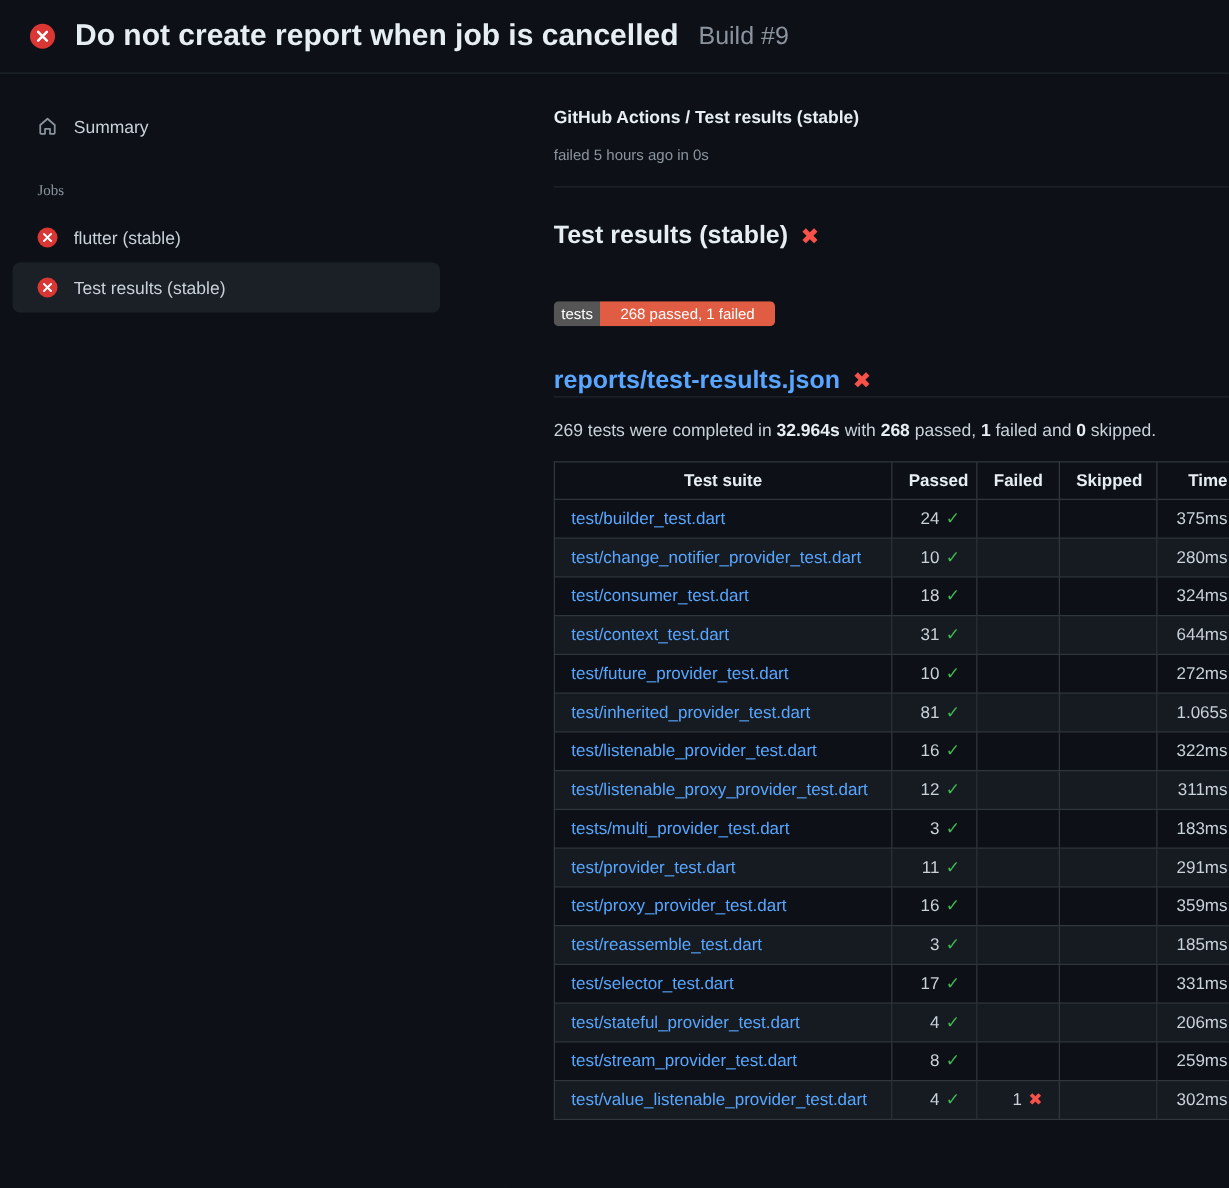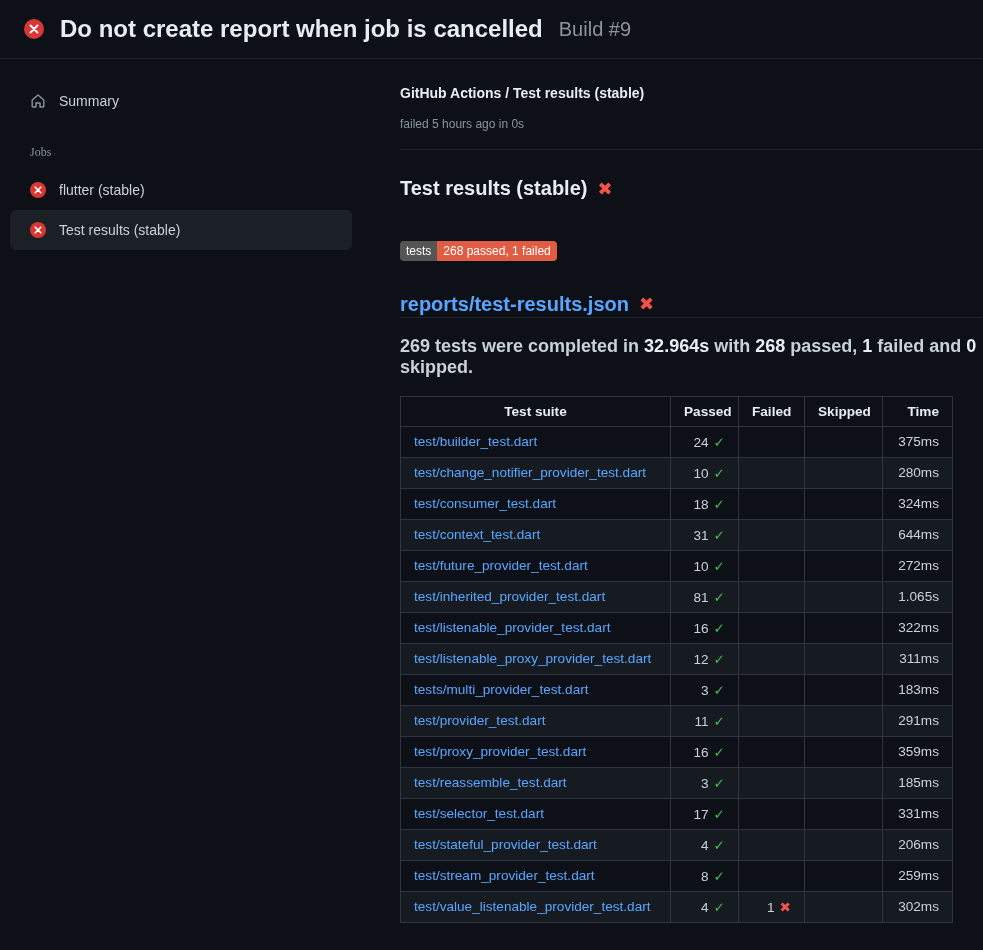--- a/index.html
+++ b/index.html
@@ -36,21 +36,21 @@
   .status-circle{
     width:20px;height:20px;border-radius:50%;
     background:var(--danger-fill);
     display:inline-flex;align-items:center;justify-content:center;
     flex-shrink:0;
   }
   .status-circle svg{display:block;}
   .run-title{font-size:24px;font-weight:700;color:var(--fg-bright);text-align:right;}
   .run-build{font-size:20px;font-weight:400;color:var(--fg-muted);}
   
-  .layout{display:flex;align-items:flex-start;}
+  .layout{display:flex;align-items:flex-start;gap:43px;}
   
   .sidebar{
     width:376px;flex-shrink:0;
     padding:22px 24px 0 10px;
   }
   .side-item{
     display:flex;align-items:center;gap:13px;
     height:40px;padding:0 20px;border-radius:6px;
     color:var(--fg);cursor:pointer;
   }
@@ -71,28 +71,28 @@
   .section-title{
     margin-top:27px;display:flex;align-items:center;gap:10px;
     font-size:20px;font-weight:700;color:var(--fg-bright);
   }
   .x-mark{color:var(--danger);font-size:18px;font-weight:700;line-height:1;}
   .badge{
     display:inline-flex;margin-top:24px;border-radius:4px;overflow:hidden;
     font-size:12px;color:#ffffff;line-height:1;
   }
   .badge-label{background:var(--badge-label);padding:4px 6px;}
-  .badge-value{background:var(--badge-value);padding:4px 6px;}
+  .badge-value{background:var(--badge-value);padding:4px 16px;}
   .report-title{
     margin-top:32px;display:flex;align-items:center;gap:10px;
     font-size:20px;font-weight:700;
     padding-bottom:1px;border-bottom:1px solid var(--border);
   }
   .report-link{color:var(--link);text-decoration:none;}
-  .summary-line{margin-top:18px;font-size:18px;color:var(--fg);font-weight:bold;}
+  .summary-line{margin-top:18px;font-size:14px;color:var(--fg);}
   .summary-line b{color:var(--fg-bright);}
   
   table.results{
     border-collapse:collapse;margin-top:17px;width:552px;
     font-size:13.6px;table-layout:fixed;
   }
   .results th,.results td{
     border:1px solid var(--table-border);
     padding:7px 13px;overflow:hidden;white-space:nowrap;
   }

